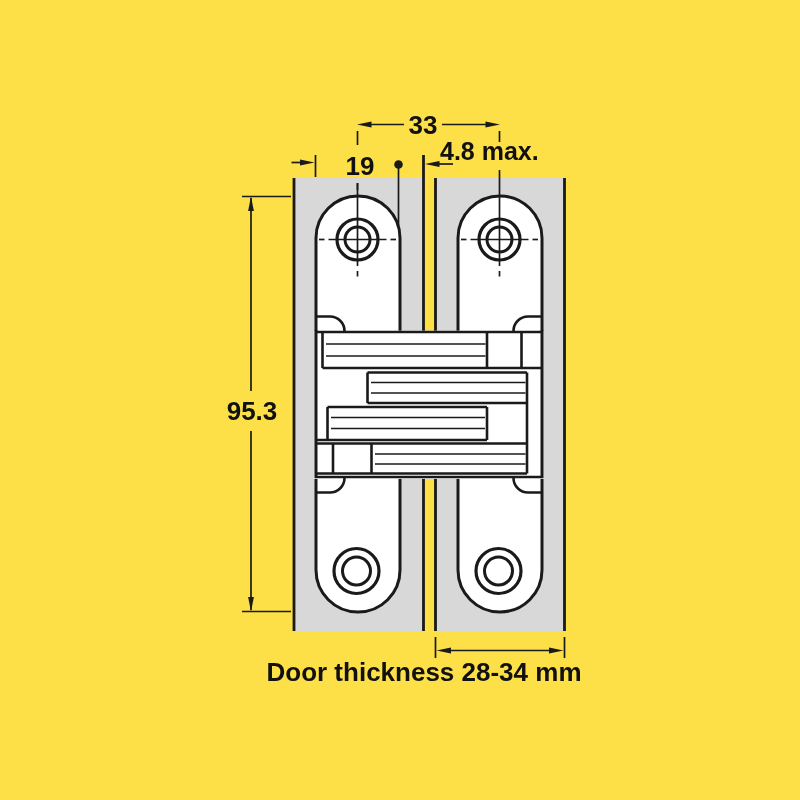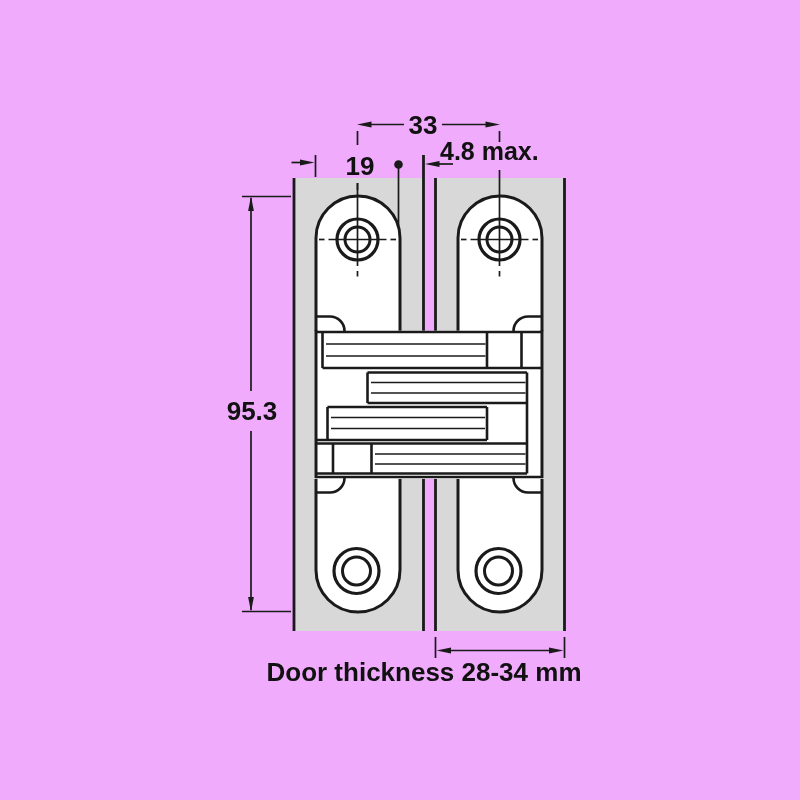--- a/index.html
+++ b/index.html
@@ -1,16 +1,16 @@
 <!DOCTYPE html>
 <html><head>
 <meta charset="utf-8">
 <style>
   html,body{margin:0;padding:0;background:#ffffff;}
-  .stage{width:800px;height:800px;position:relative;background:#f0abfc;overflow:hidden;}
+  .stage{width:800px;height:800px;position:relative;background:#fde047;overflow:hidden;}
   svg{display:block;}
   .ln{stroke:#1a1a1a;fill:none;}
   .w3{stroke-width:3;}
   .w28{stroke-width:2.8;}
   .w26{stroke-width:2.6;}
   .w13{stroke-width:1.3;}
   .dim{stroke:#1a1a1a;stroke-width:1.7;fill:none;}
   .arrow{fill:#1a1a1a;stroke:none;}
   .dimtext{font-family:"Liberation Sans","DejaVu Sans",sans-serif;font-weight:bold;fill:#111111;}
   .t26{font-size:26px;}

